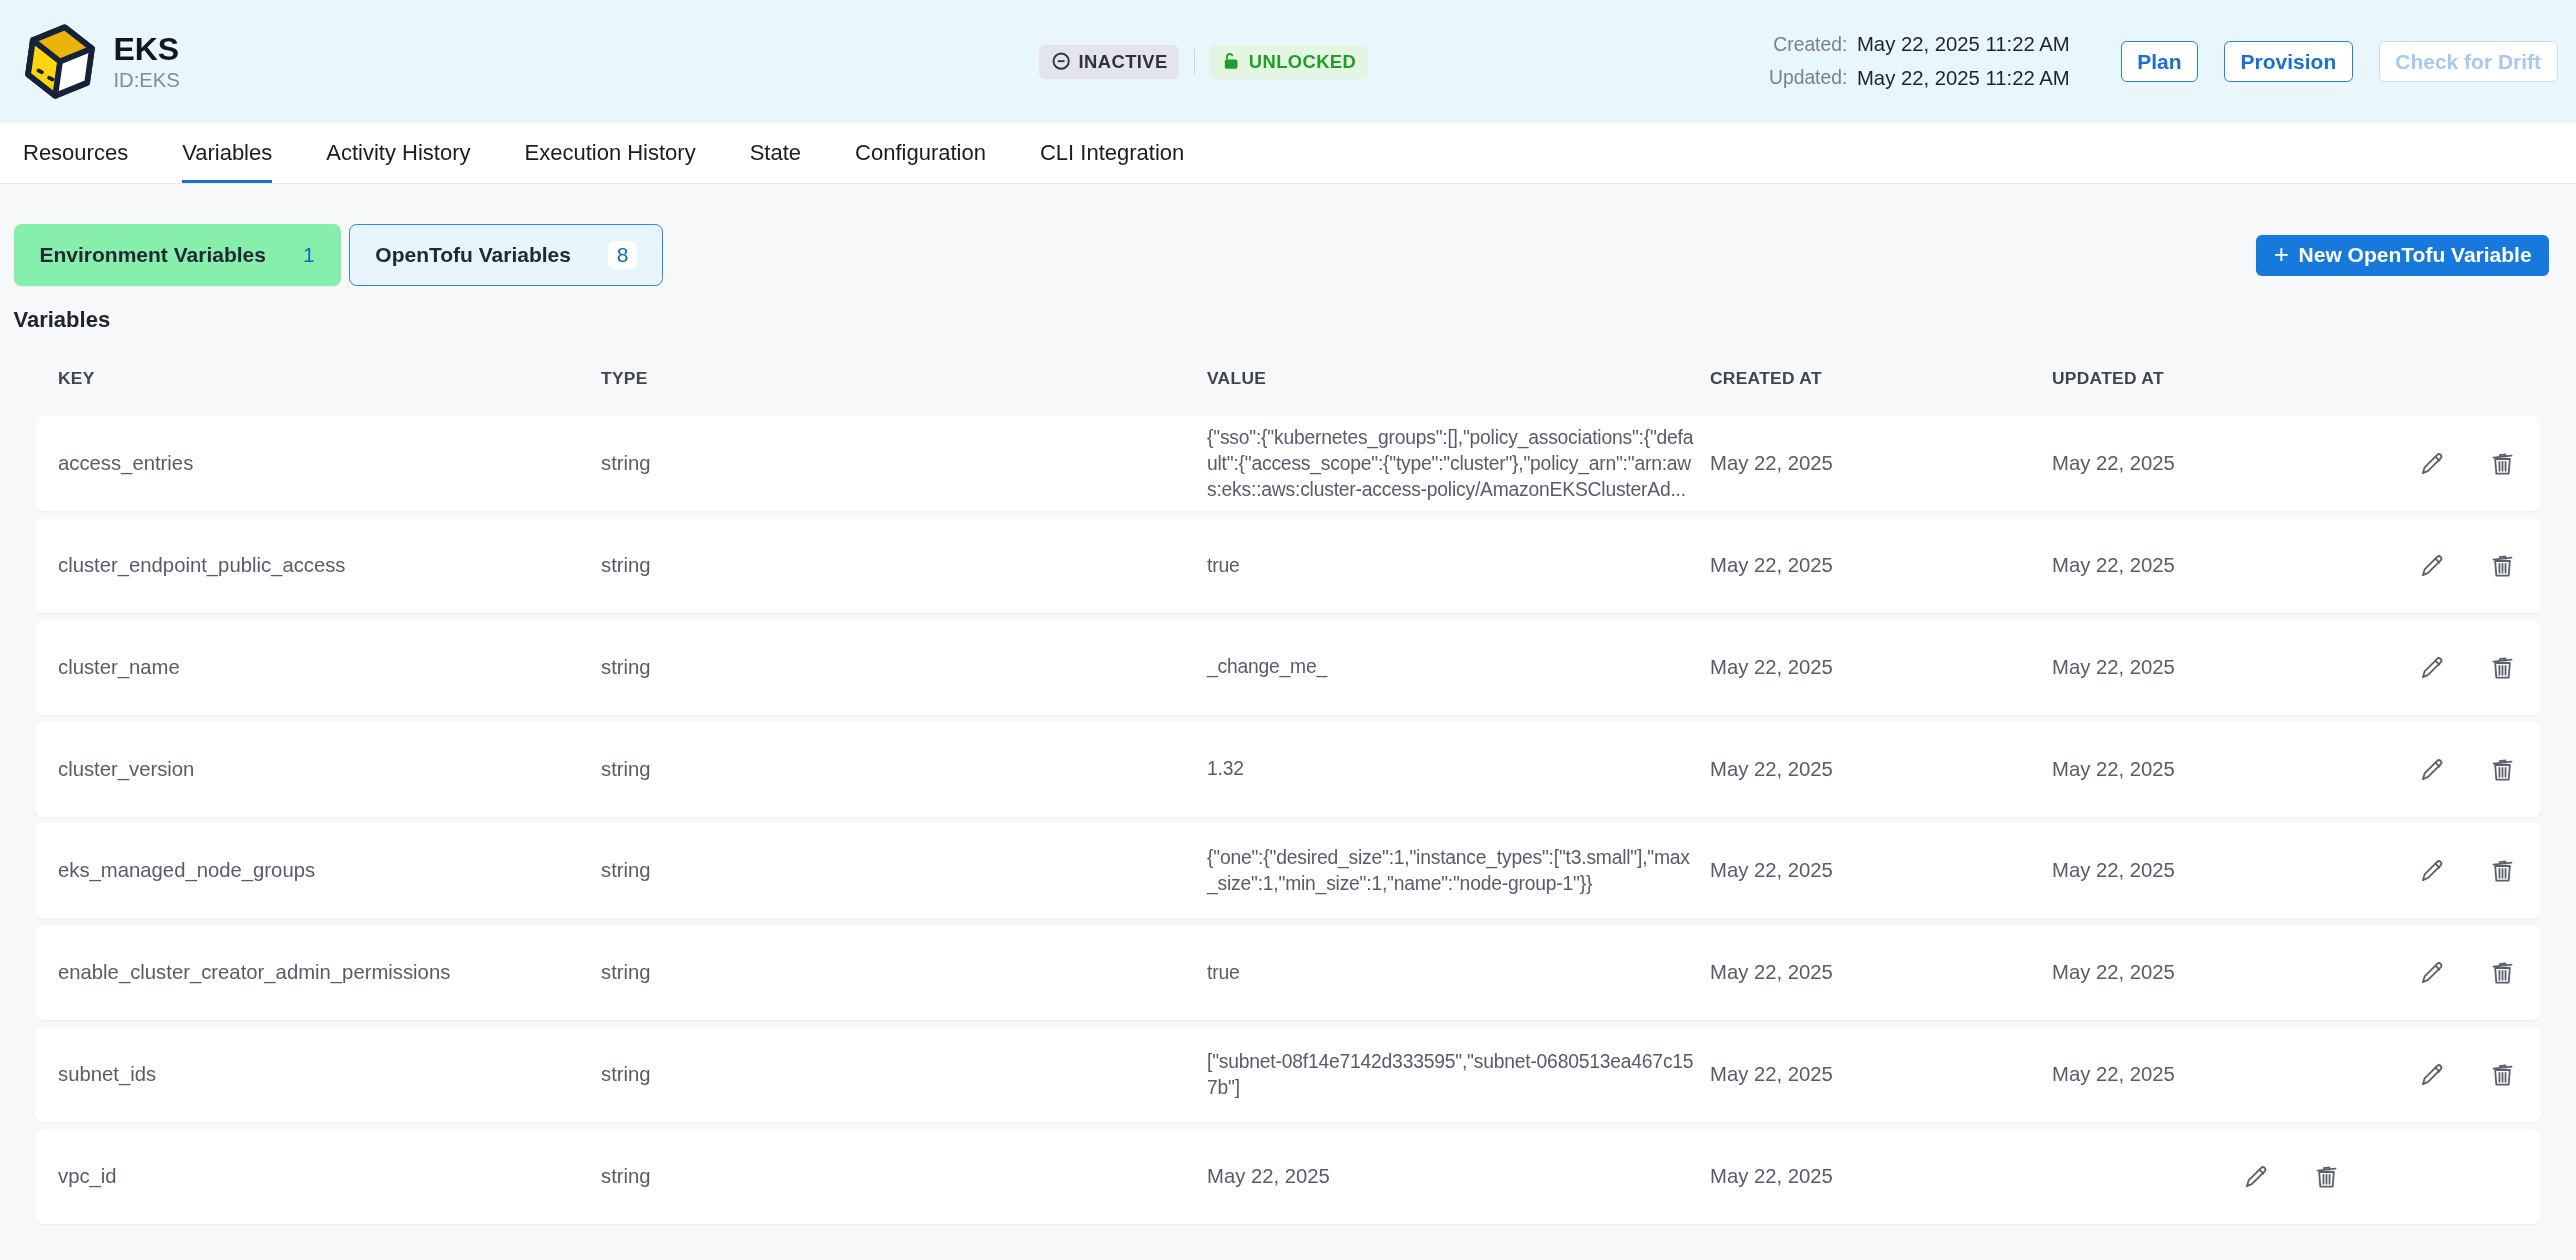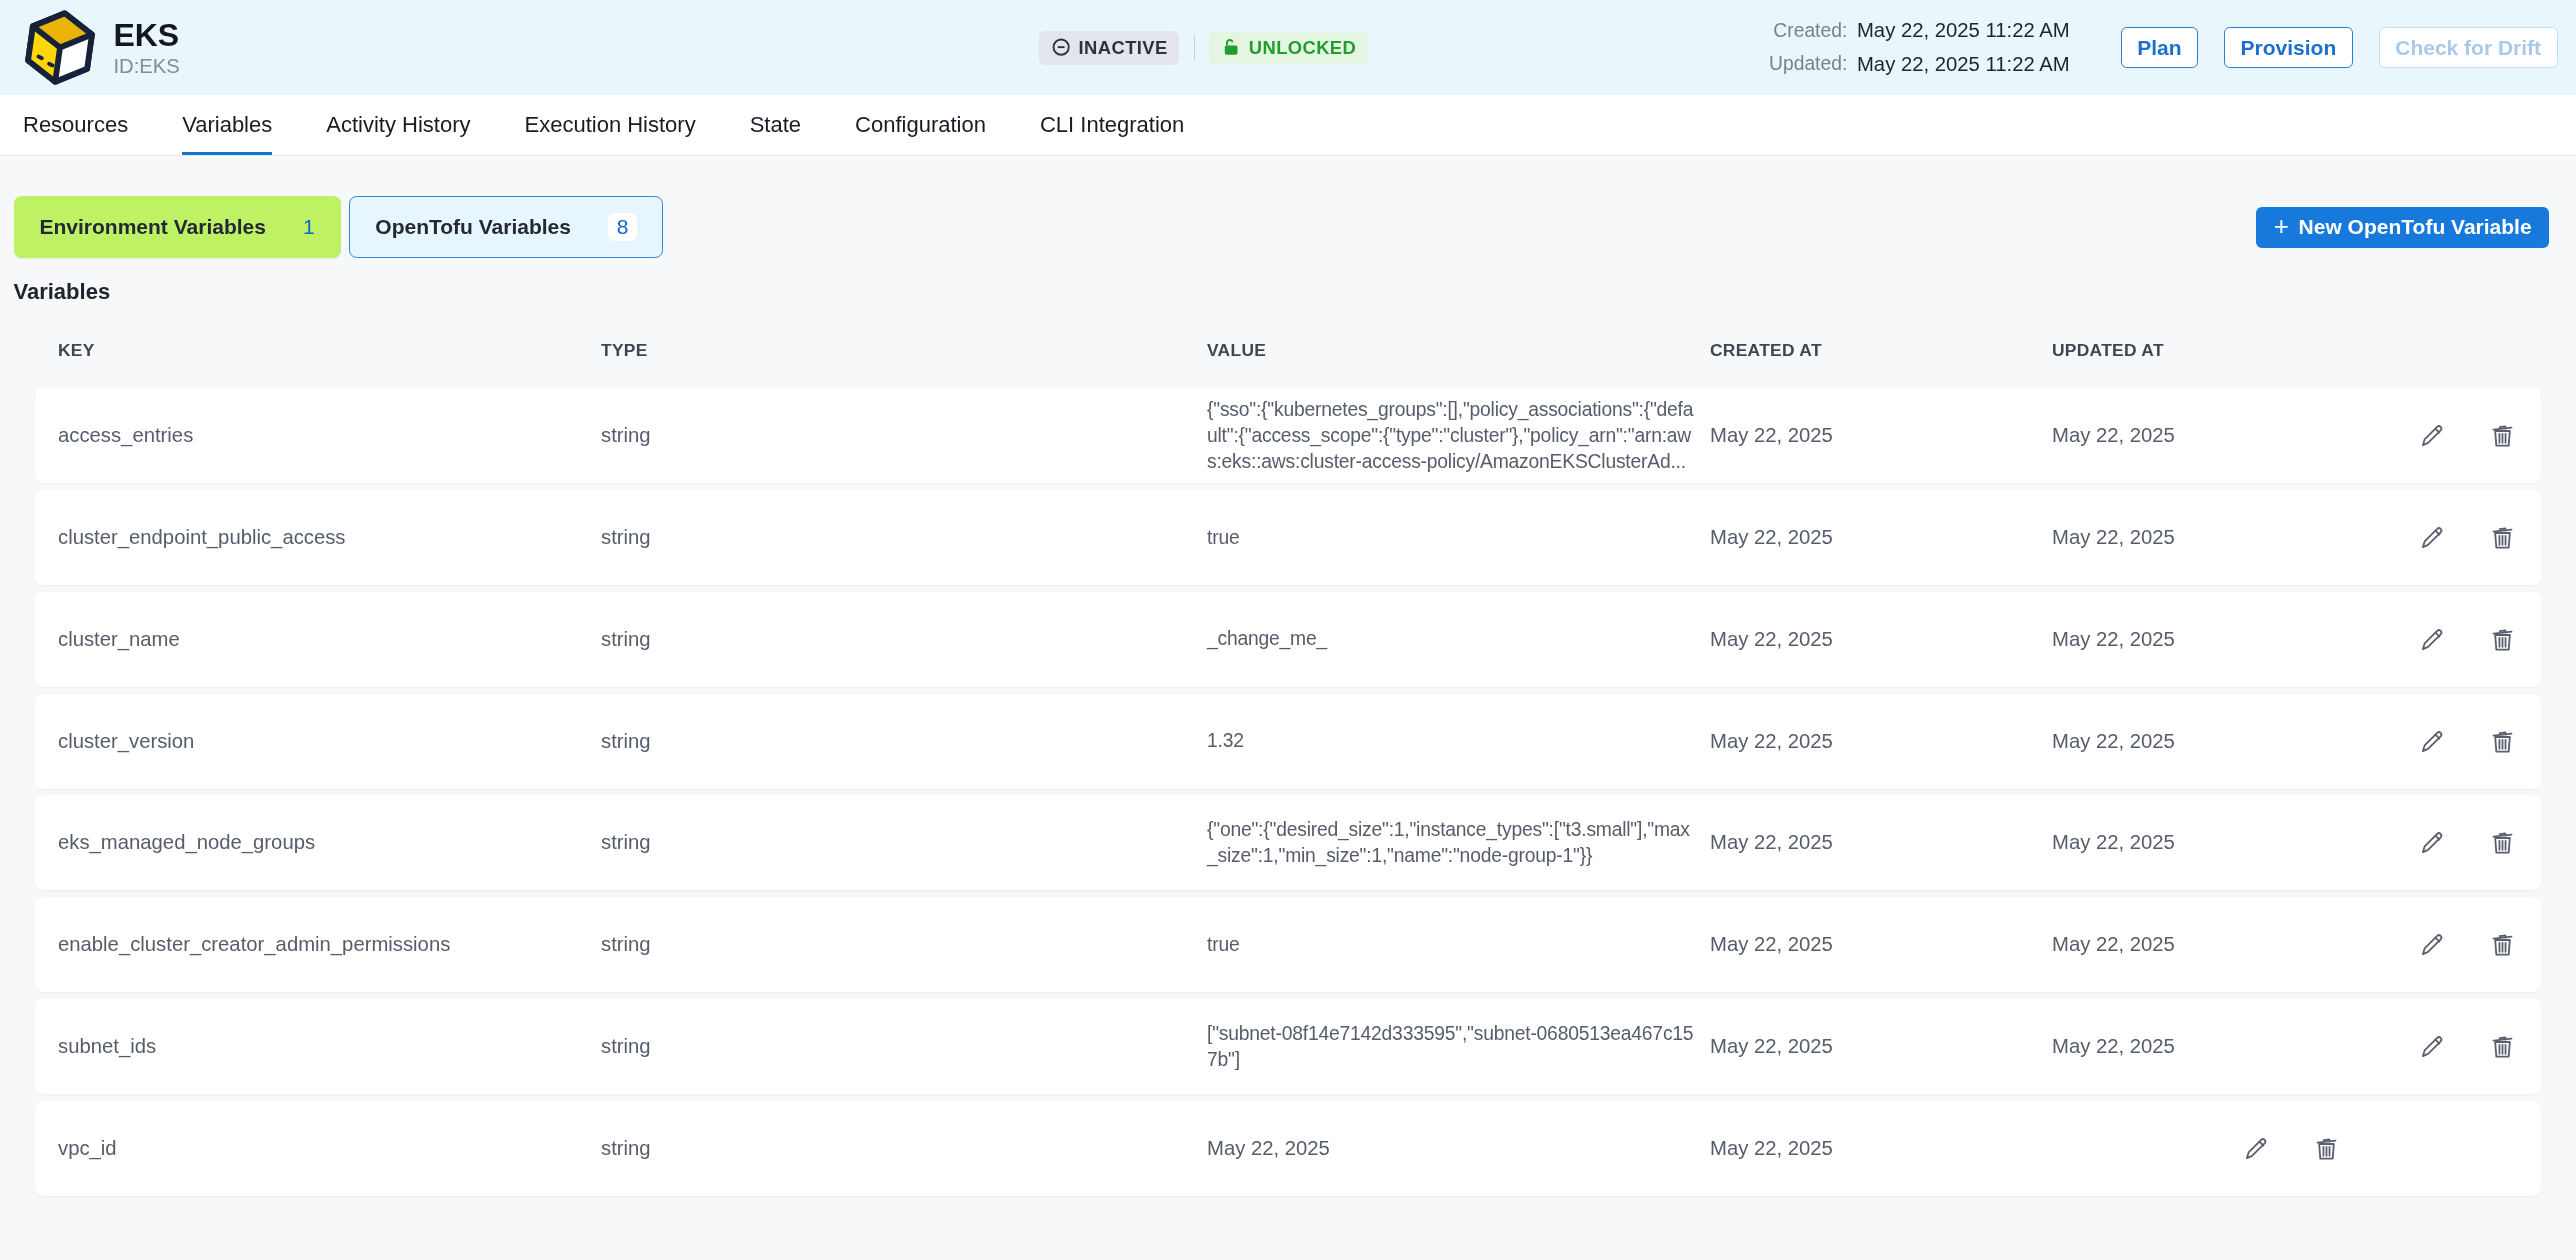--- a/index.html
+++ b/index.html
@@ -1,20 +1,20 @@
 <!DOCTYPE html>
 <html><head>
 <meta charset="utf-8">
 <style>
   * { margin:0; padding:0; box-sizing:border-box; }
   html,body { width:2576px; height:1261px; overflow:hidden;
     font-family:"Liberation Sans", sans-serif; background:#f6f8fa; }
 
   
-  .app-header { height:95px; background:#e9f6fb; display:flex; align-items:center;
+  .app-header { height:123px; background:#e9f6fb; display:flex; align-items:center;
     padding:0 18.4px 0 23px; }
   .header-left { display:flex; align-items:center; gap:17.4px; width:1016px; }
   .logo-wrap { width:73px; height:77px; display:flex; align-items:center; justify-content:center; }
   .logo-wrap svg { transform:rotate(8deg); }
   .ws-title { font-size:32px; font-weight:700; color:#14171f; line-height:37px; }
   .ws-id { font-size:20.3px; color:#858b9b; line-height:25px; }
 
   .badge-group { display:flex; align-items:center; gap:14.5px; }
   .badge { display:inline-flex; align-items:center; gap:7.7px; height:34px; padding:0 11.6px;
     border-radius:5.8px; font-size:18.4px; font-weight:700; letter-spacing:0.4px; }
@@ -38,21 +38,21 @@
   .tabbar { height:61px; background:#ffffff; border-bottom:1px solid #e7e9ee;
     display:flex; gap:54px; padding:0 23px; }
   .tab { display:inline-flex; align-items:center; font-size:22px; color:#191c24;
     font-weight:500; border-bottom:3.9px solid transparent; padding-top:2.9px; cursor:pointer; }
   .tab.active { border-bottom-color:#1474d4; }
 
   
   .content { background:#f6f8fa; }
 
   .var-tabs-row { display:flex; align-items:flex-start; margin:0 27px 0 13.5px; padding-top:40px; }
-  .var-tab { height:62px; padding:0 25px; border-radius:7.7px; background:#bef264;
+  .var-tab { height:62px; padding:0 25px; border-radius:7.7px; background:#86efac;
     display:inline-flex; align-items:center; gap:37px; cursor:pointer;
     box-shadow:0 1px 1.9px rgba(16,24,40,.06); border:1.5px solid transparent; }
   .var-tab + .var-tab { margin-left:8.7px; }
   .var-tab.active { background:#e7f5fc; border-color:#2f86da; box-shadow:none; }
   .var-tab-label { font-size:21px; font-weight:600; color:#242834; }
   .var-tab-count { font-size:21px; color:#1266c8; }
   .var-tab.active .var-tab-count { background:#ffffff; border-radius:6.8px; padding:1.9px 8.7px; }
 
   .btn-primary { margin-left:auto; align-self:center; height:41px; padding:0 17.4px;
     border-radius:5.8px; background:#1779db; border:none; color:#ffffff; font-size:21px;

